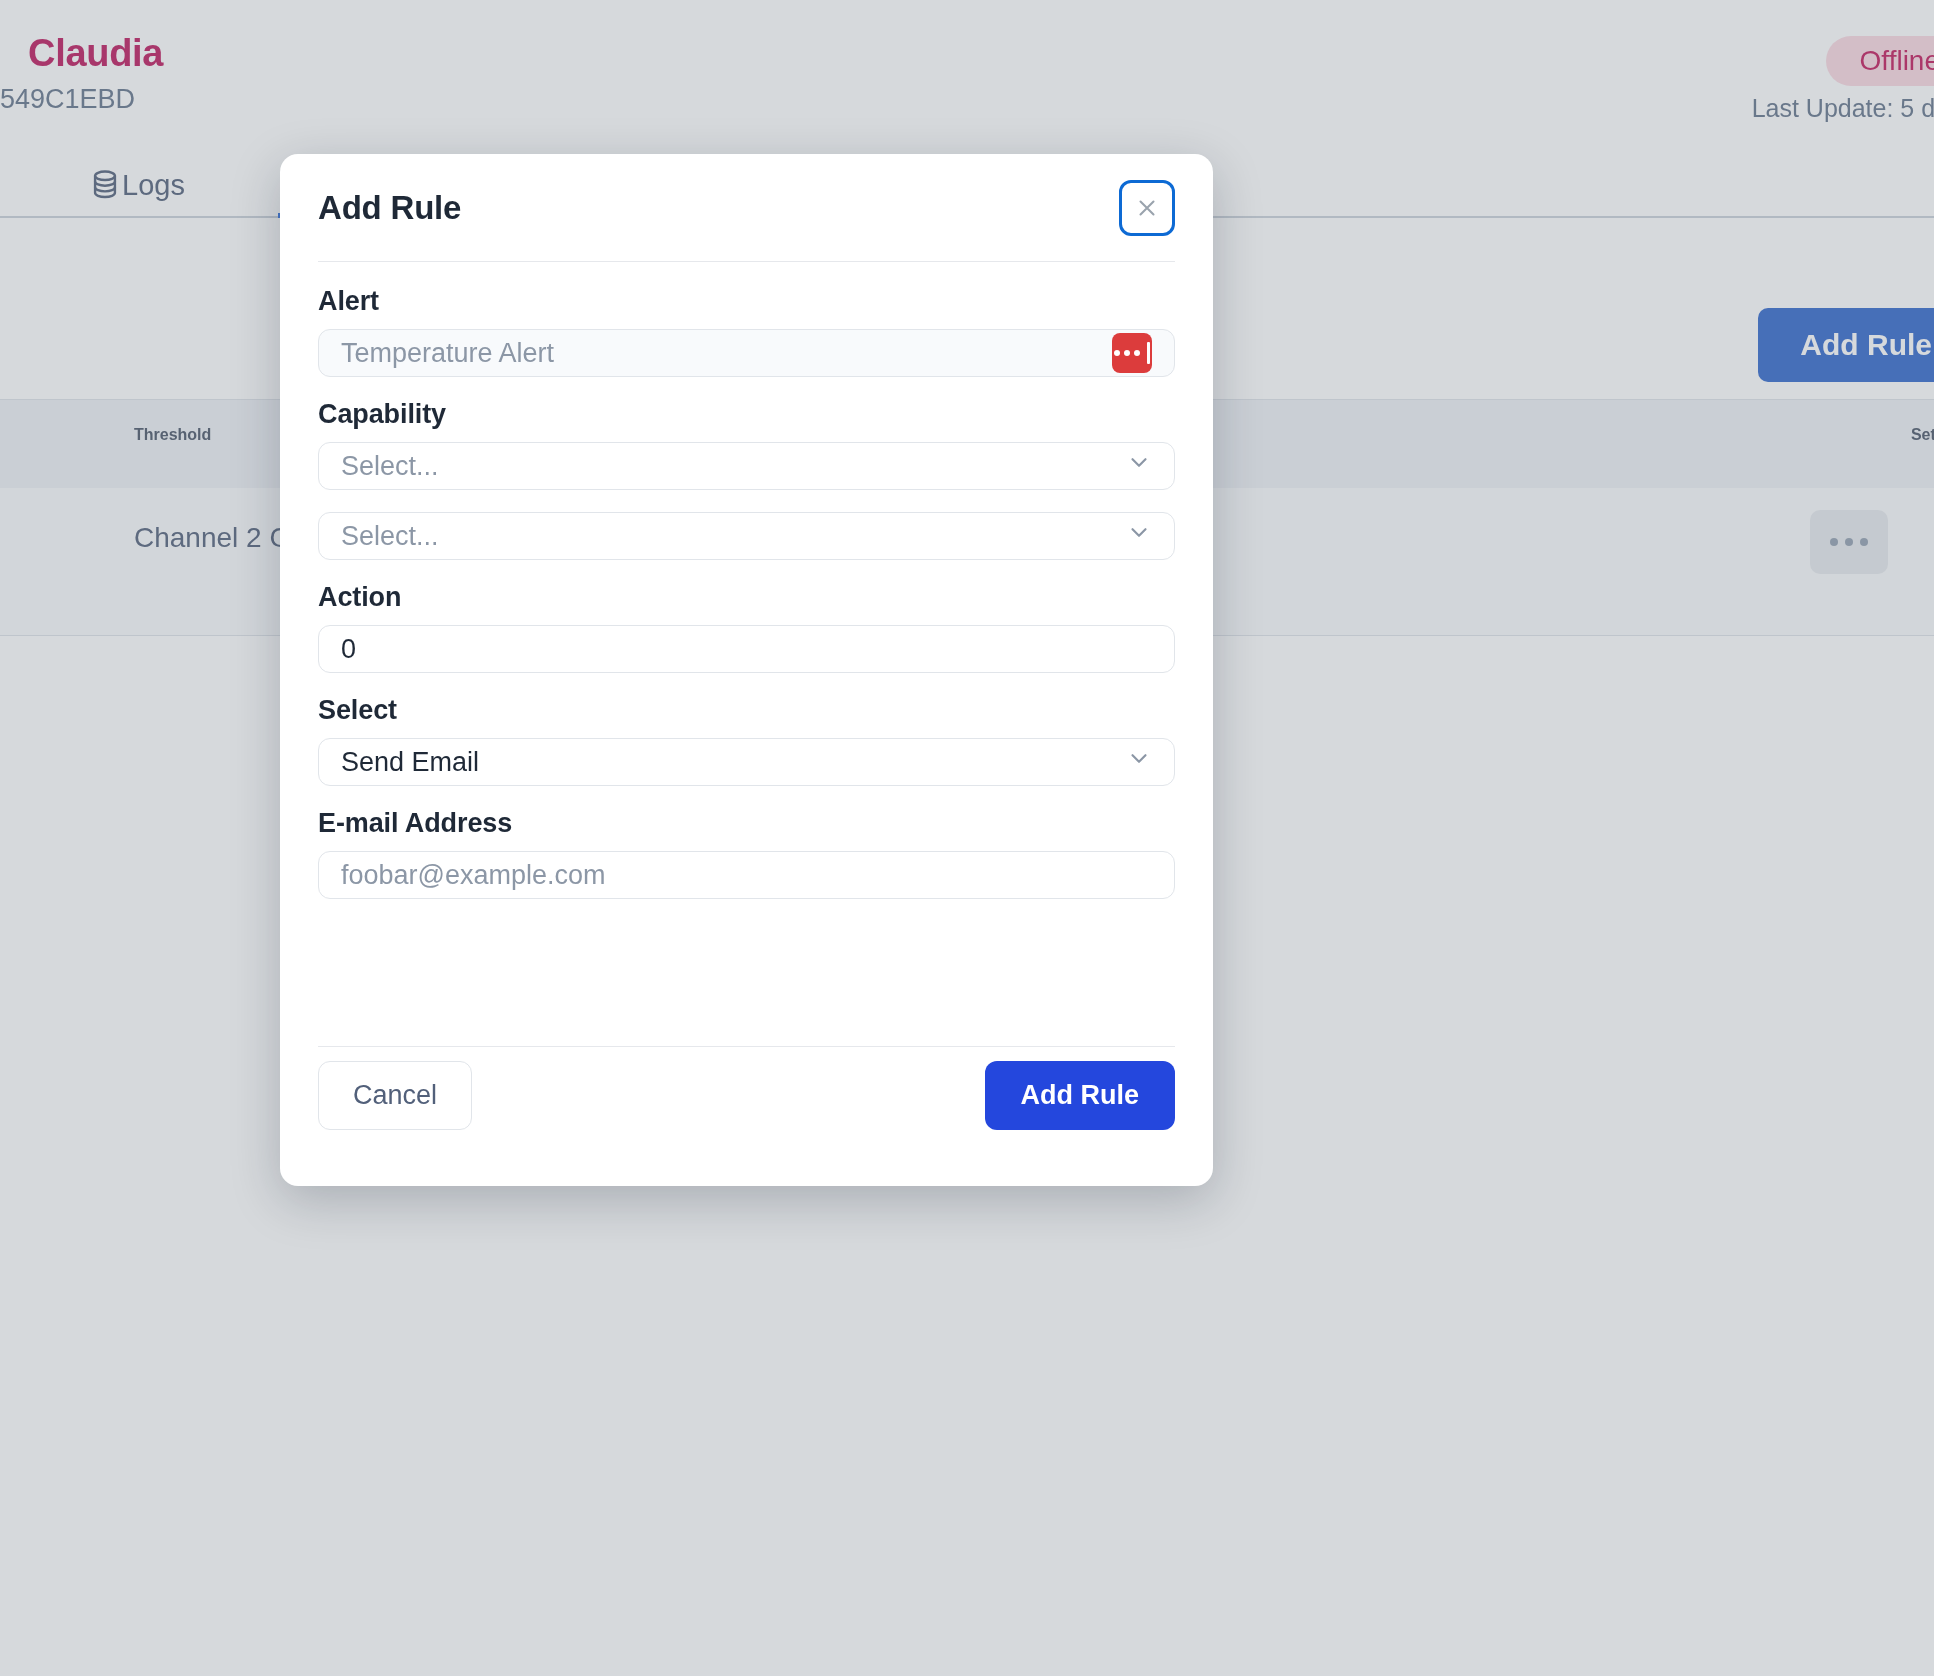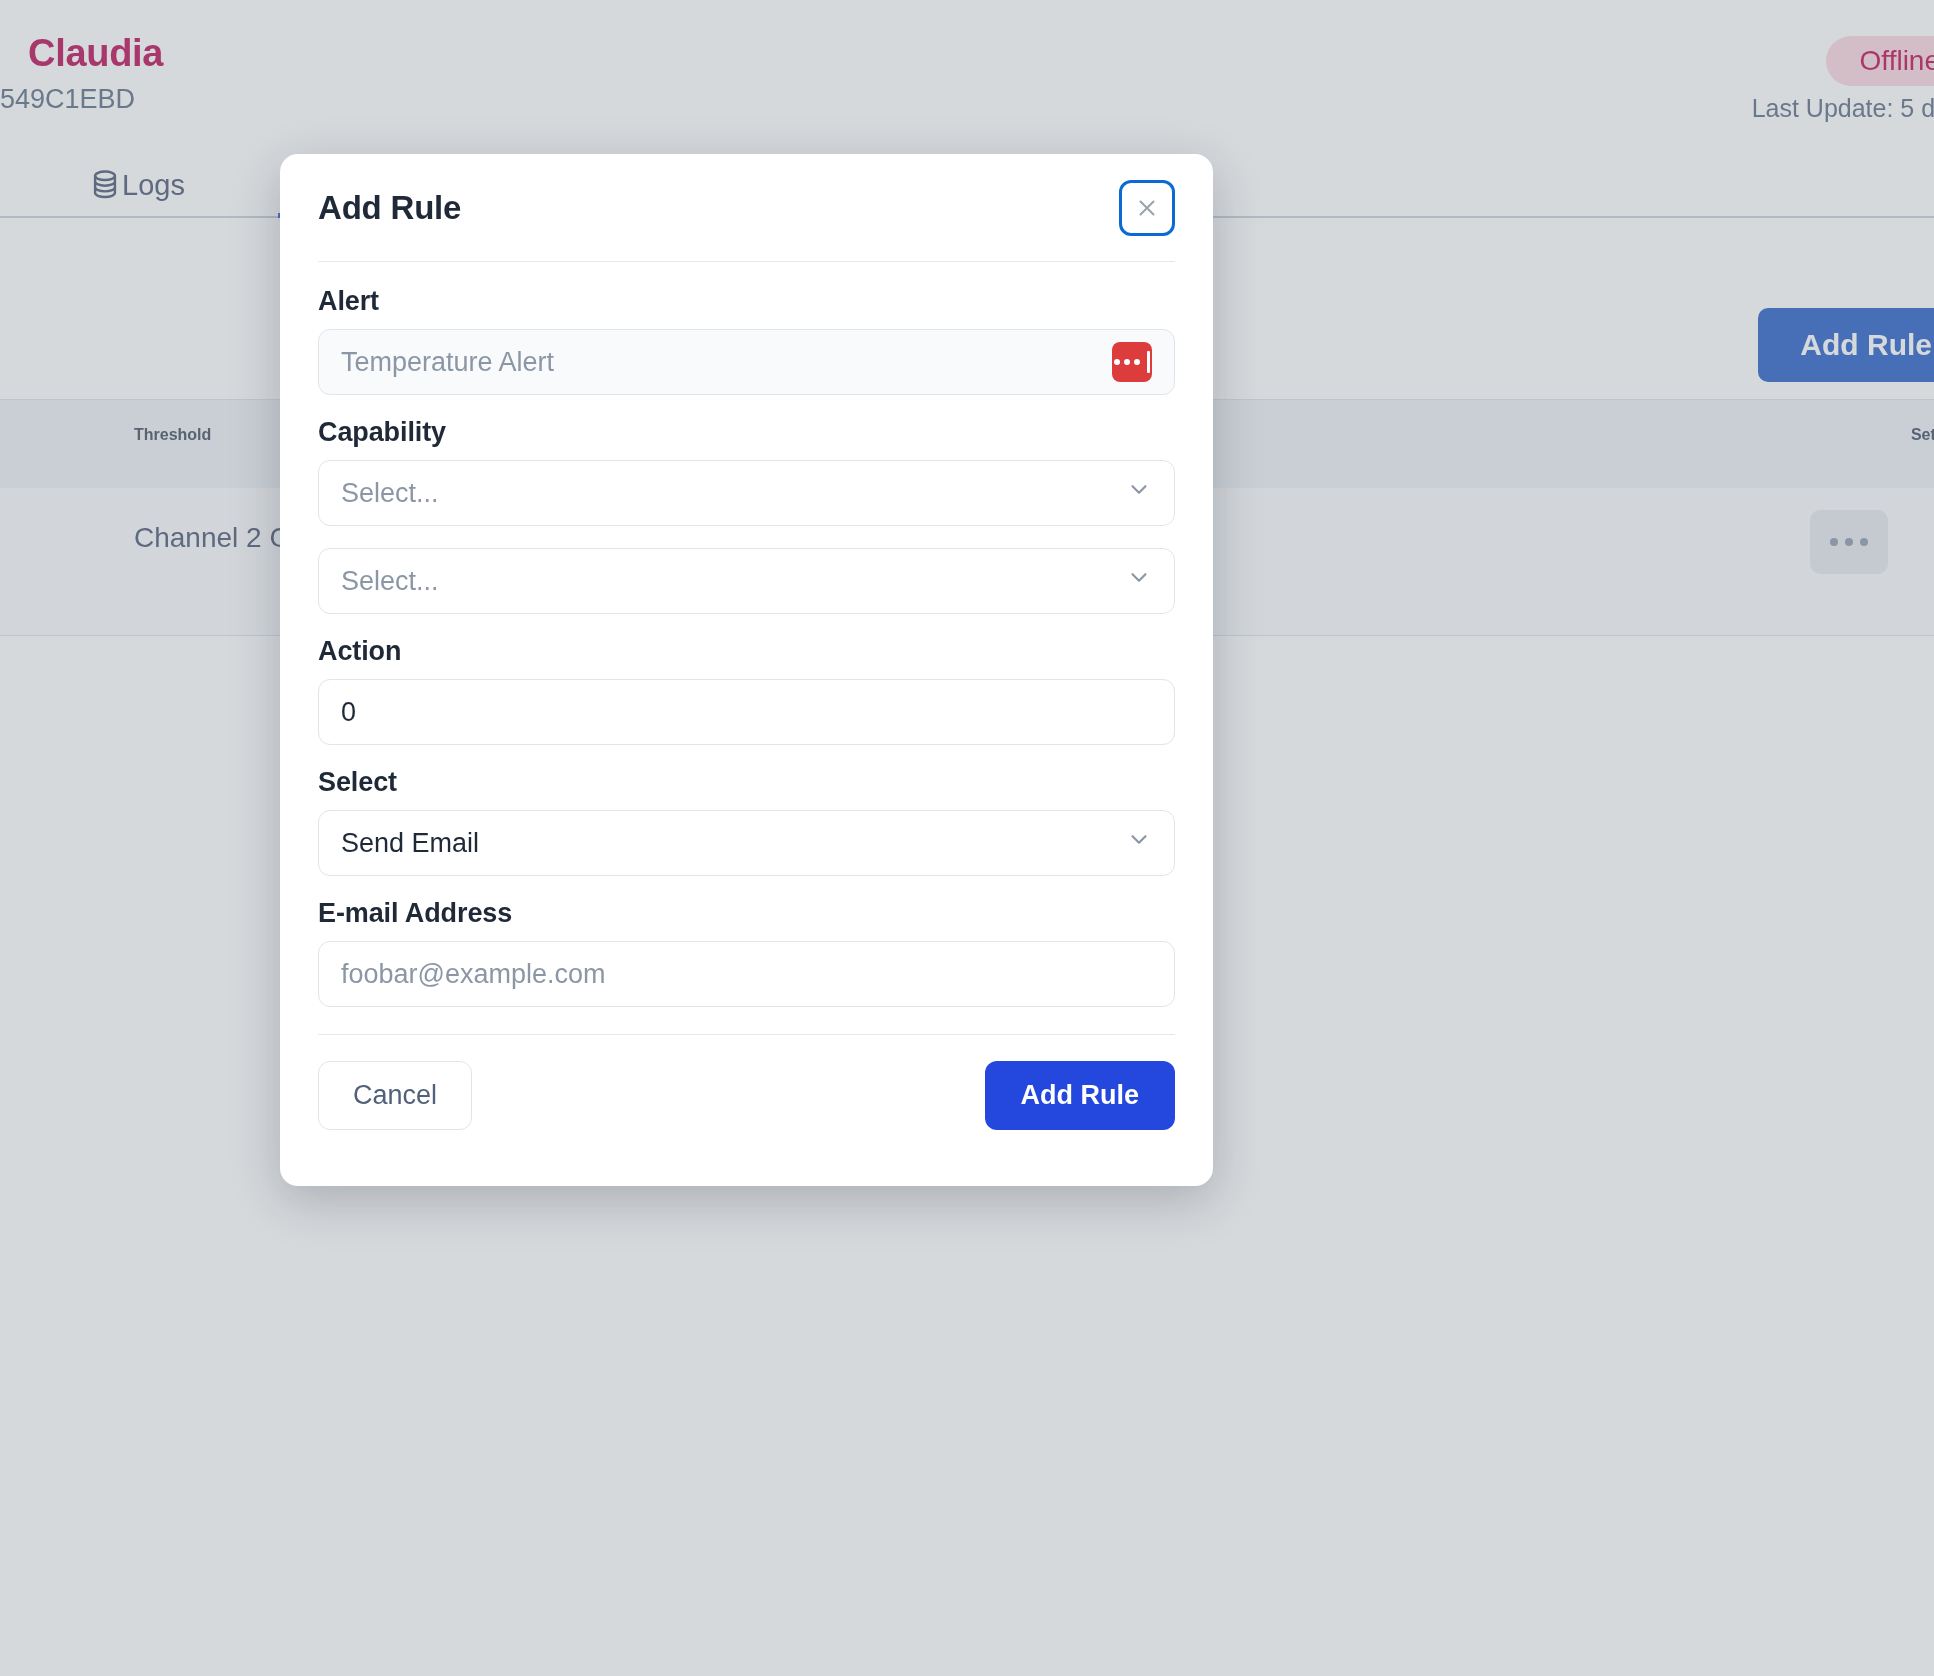--- a/index.html
+++ b/index.html
@@ -237,21 +237,21 @@
     display: block;
     font-size: 27px;
     font-weight: 700;
     color: #1f2937;
     margin-bottom: 12px;
     letter-spacing: -0.1px;
   }
 
   .control {
     position: relative;
-    height: 66px;
+    height: 48px;
     border: 1px solid #e1e5ea;
     border-radius: 12px;
     background: #ffffff;
     display: flex;
     align-items: center;
     padding: 0 22px;
     font-size: 27px;
   }
   .control.filled { background: #f8fafc; }
 
@@ -283,21 +283,21 @@
   .pw-icon i { width: 6px; height: 6px; border-radius: 50%; background: #ffffff; display: block; }
   .pw-icon .bar { width: 3px; height: 22px; border-radius: 1px; background: #ffffff; display: block; margin-left: 3px; }
 
   
   .modal-footer {
     position: absolute;
     left: 38px;
     right: 38px;
     bottom: 56px;
     border-top: 1px solid #e6e8ec;
-    padding-top: 26px;
+    padding-top: 14px;
     display: flex;
     align-items: center;
     justify-content: space-between;
   }
 
   .btn-cancel {
     background: #ffffff;
     border: 1px solid #e1e5ea;
     border-radius: 12px;
     font-size: 27px;

